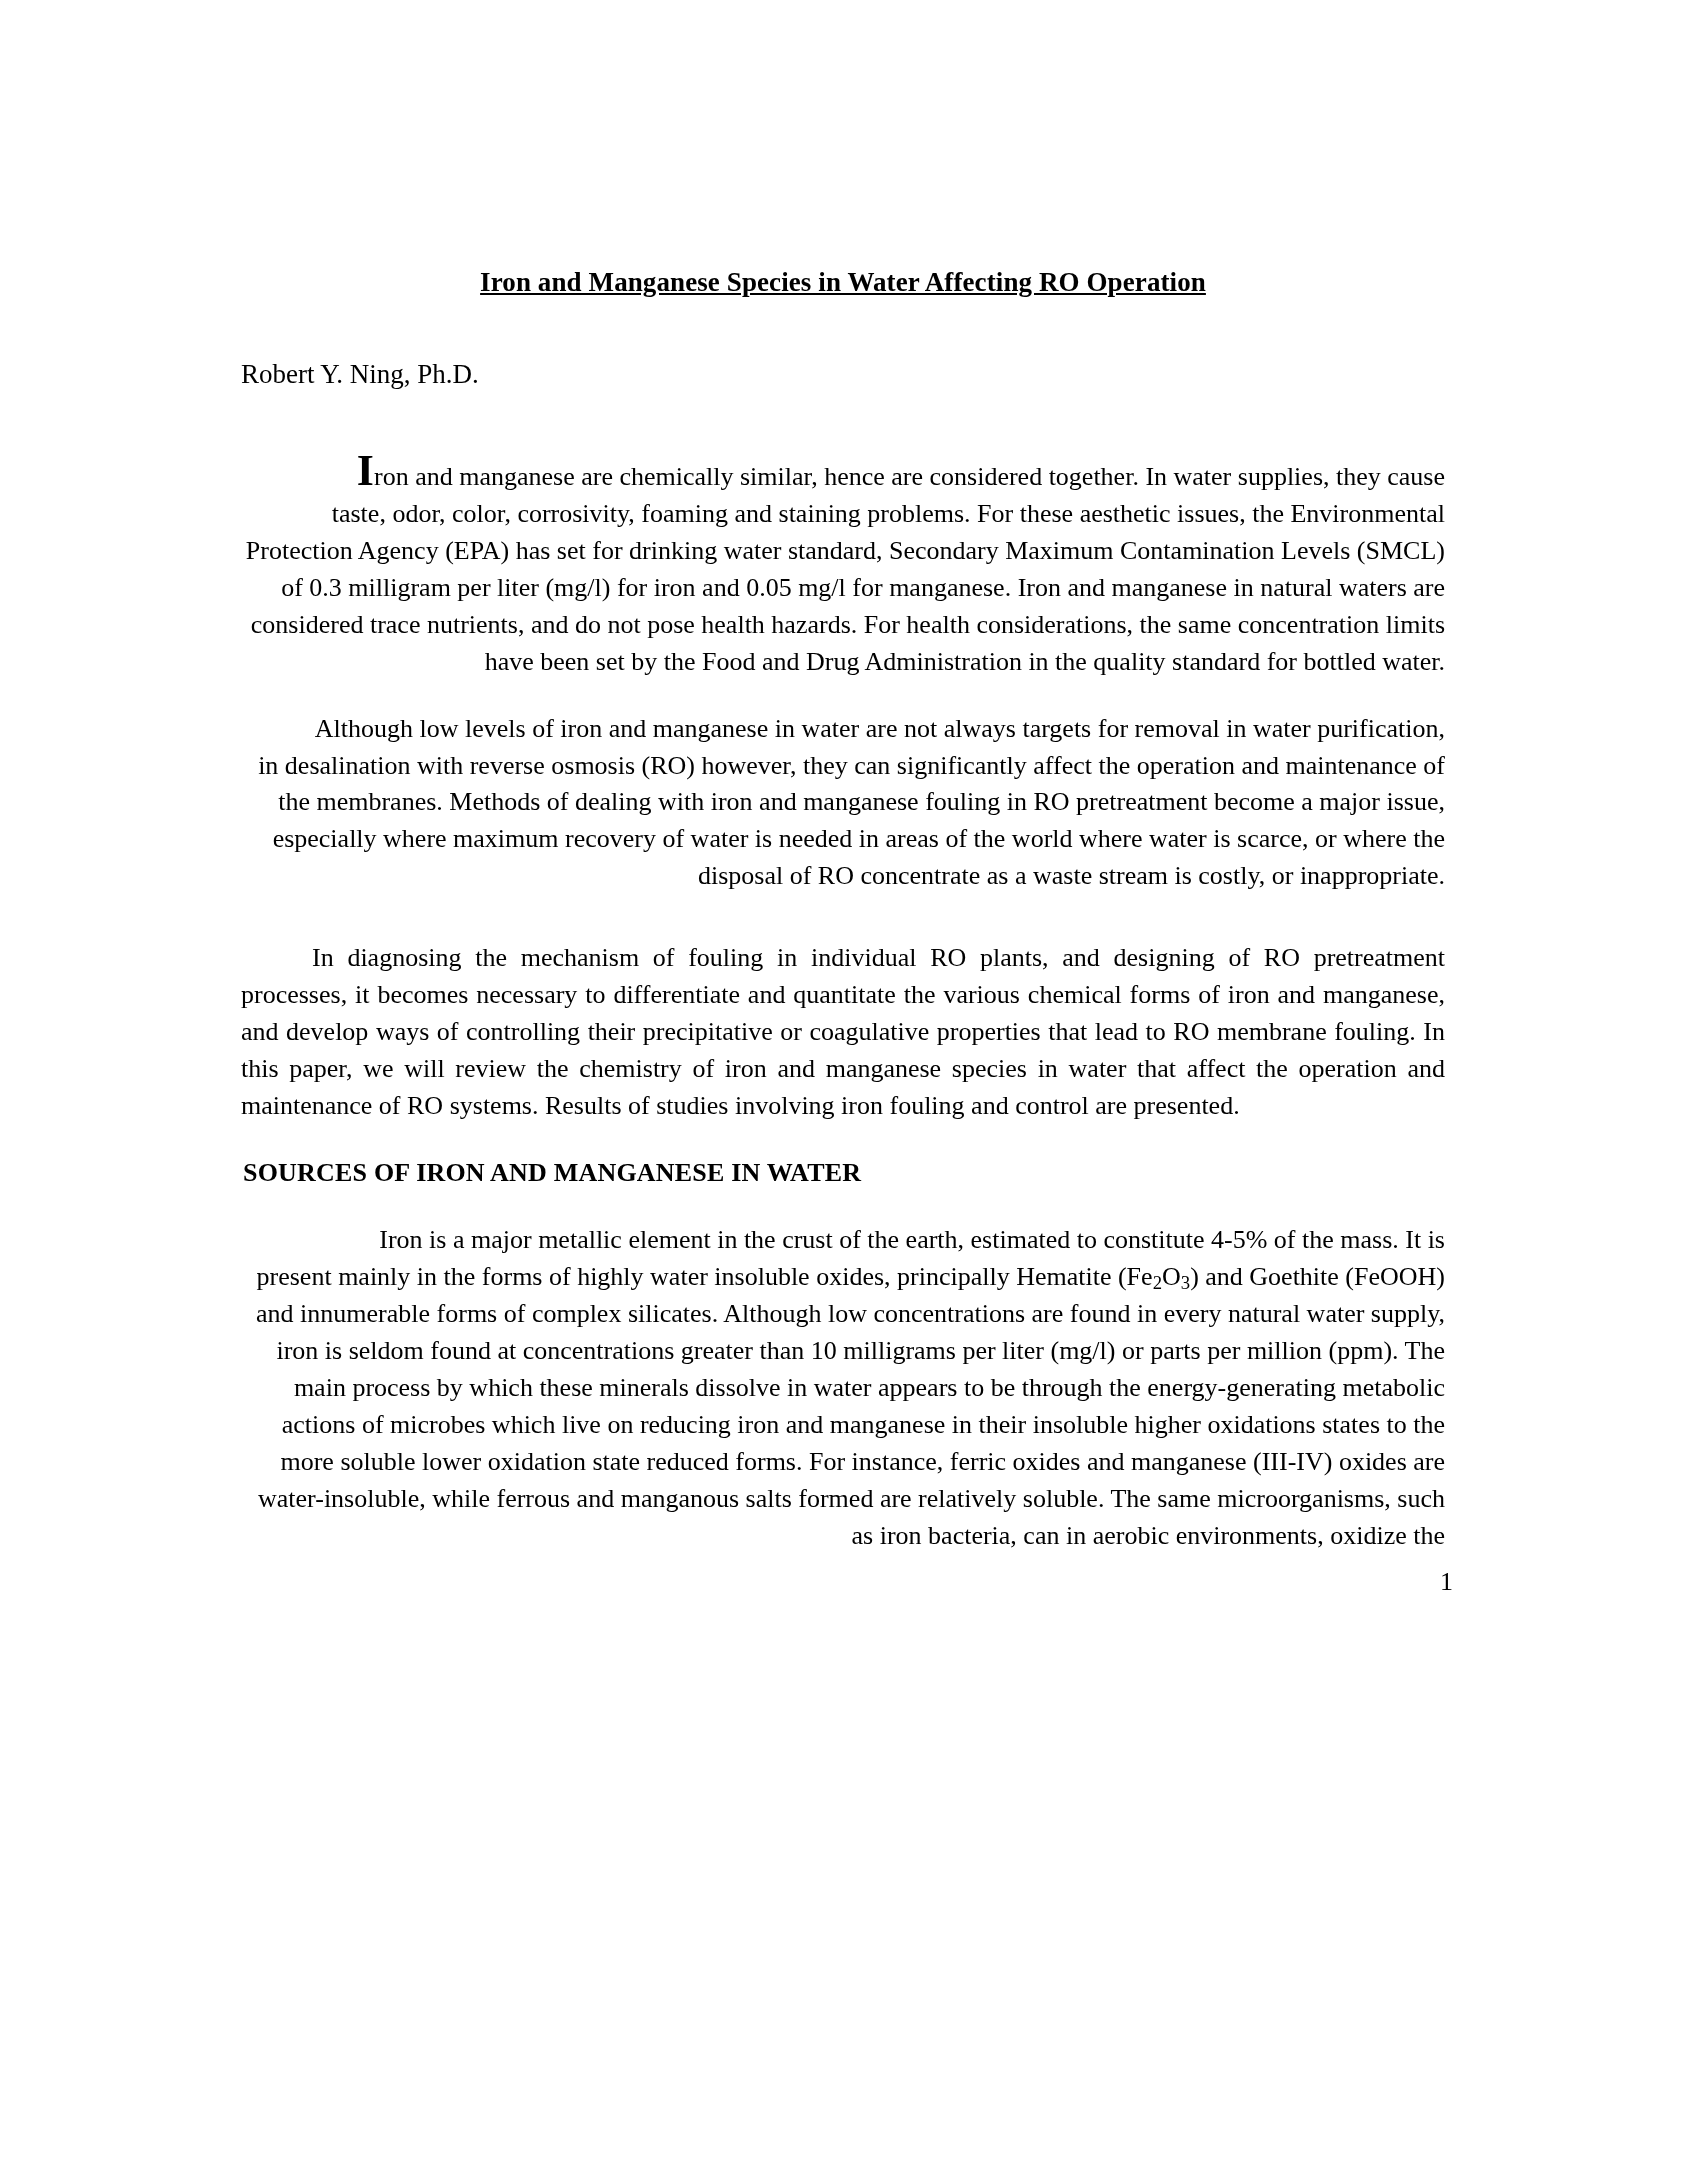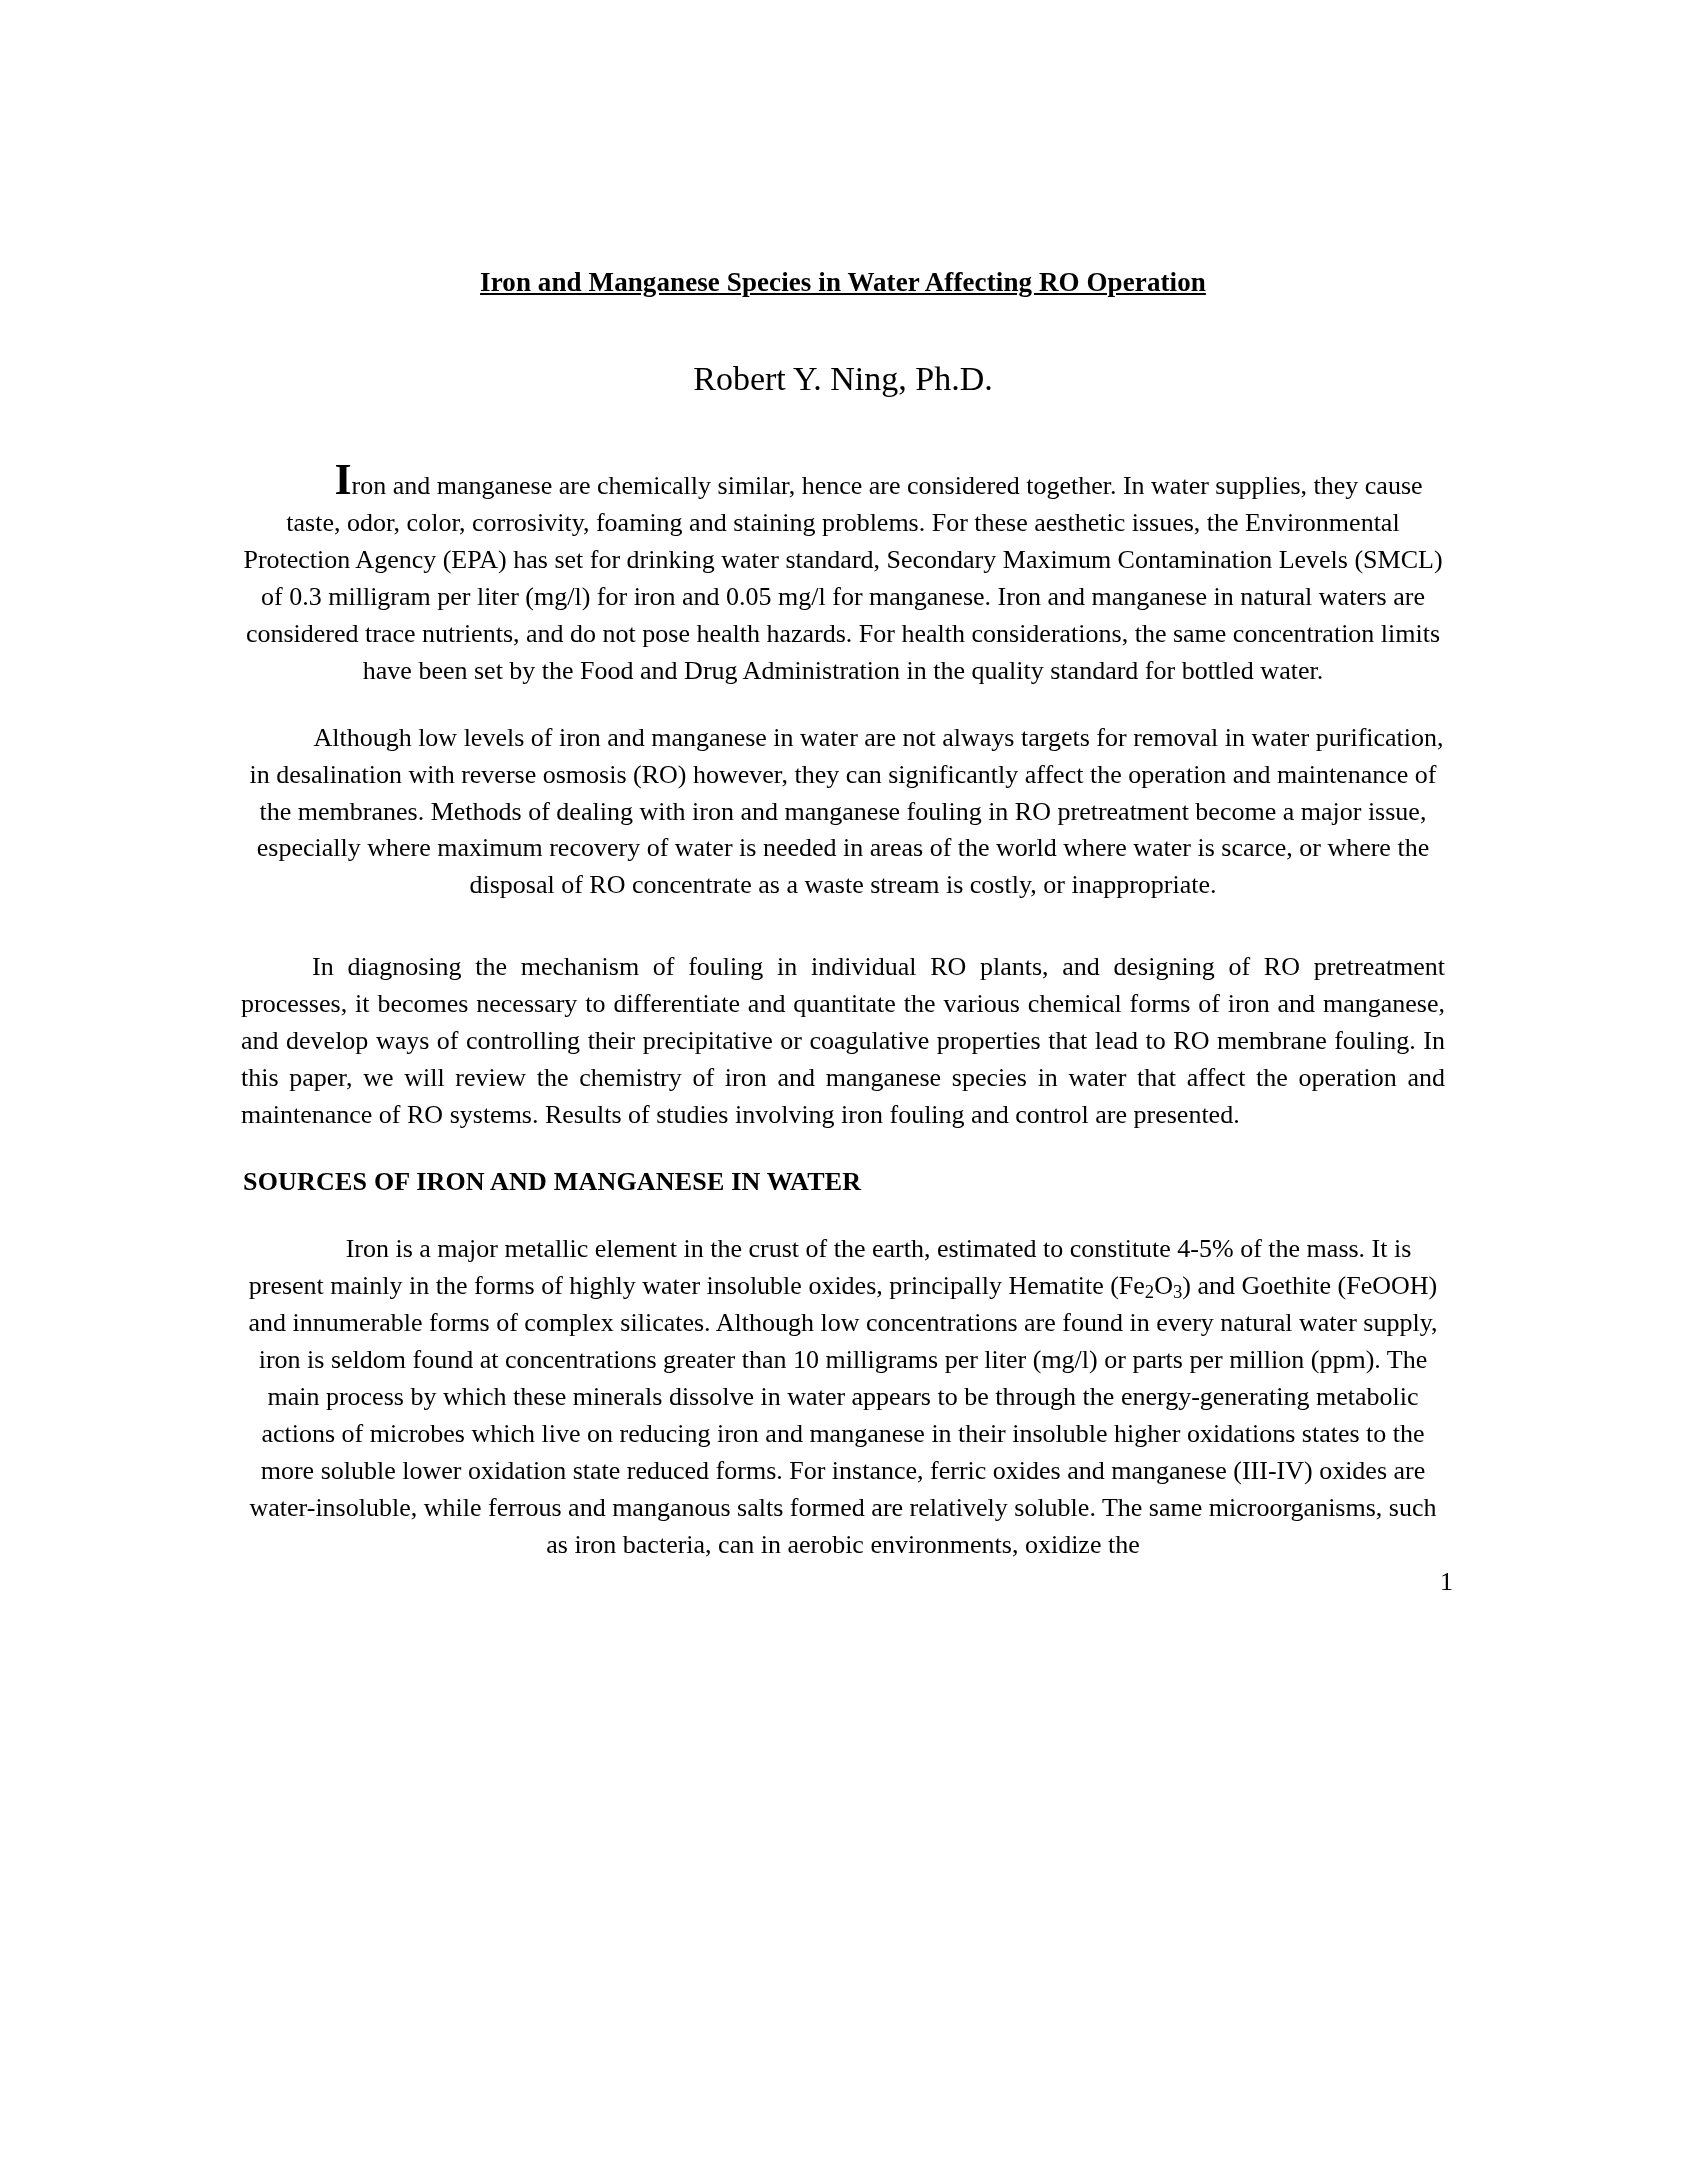--- a/index.html
+++ b/index.html
@@ -25,31 +25,31 @@
   .doc-title {
     text-align: center;
     font-size: 27px;
     font-weight: bold;
     text-decoration: underline;
     letter-spacing: 0.1px;
     margin: 0 0 57px 0;
     line-height: 1.3;
   }
   .doc-author {
-    text-align: center;
-    font-size: 34px;
+    text-align: left;
+    font-size: 27px;
     font-weight: normal;
     margin: 0 0 61px 0;
     line-height: 1.3;
   }
   p.body-par {
     font-size: 26px;
     line-height: 1.42;
     margin: 0 0 30px 0;
-    text-align: center;
+    text-align: right;
     text-indent: 0;
   }
   p.justify {
     text-align: justify;
     margin-top: 45px;
   }
   .indent-first {
     display: inline-block;
     width: 71px;
   }

